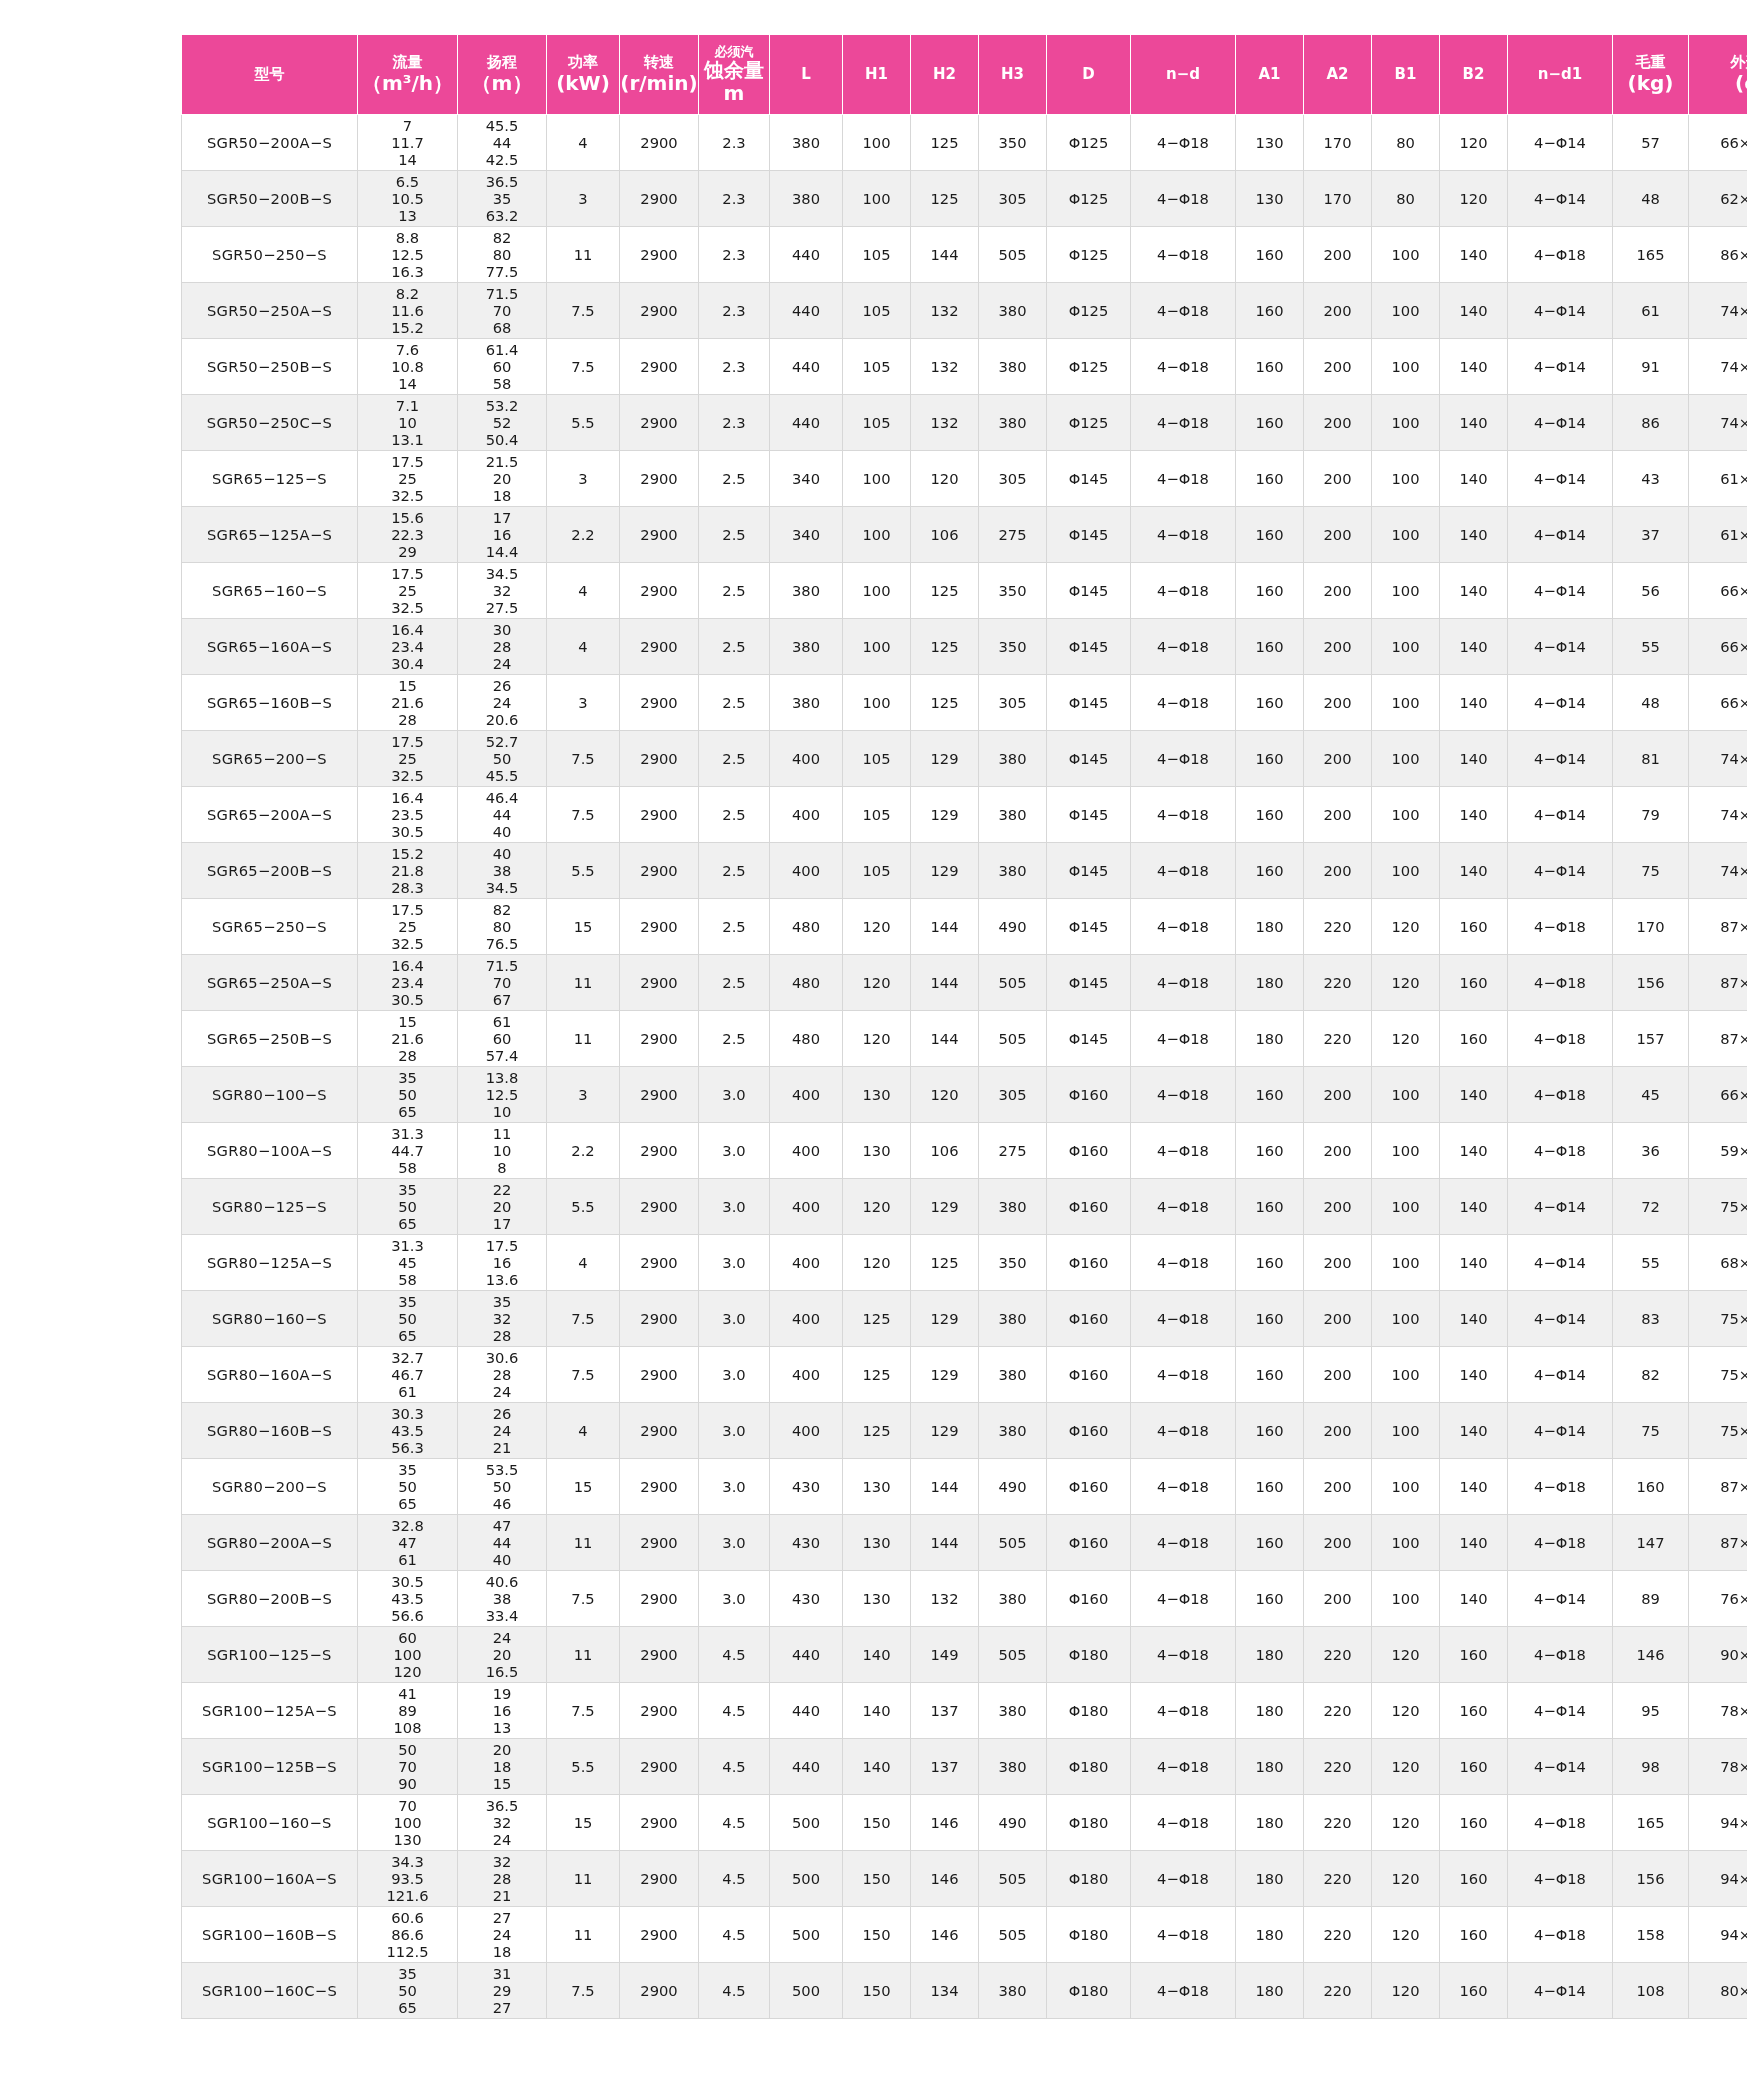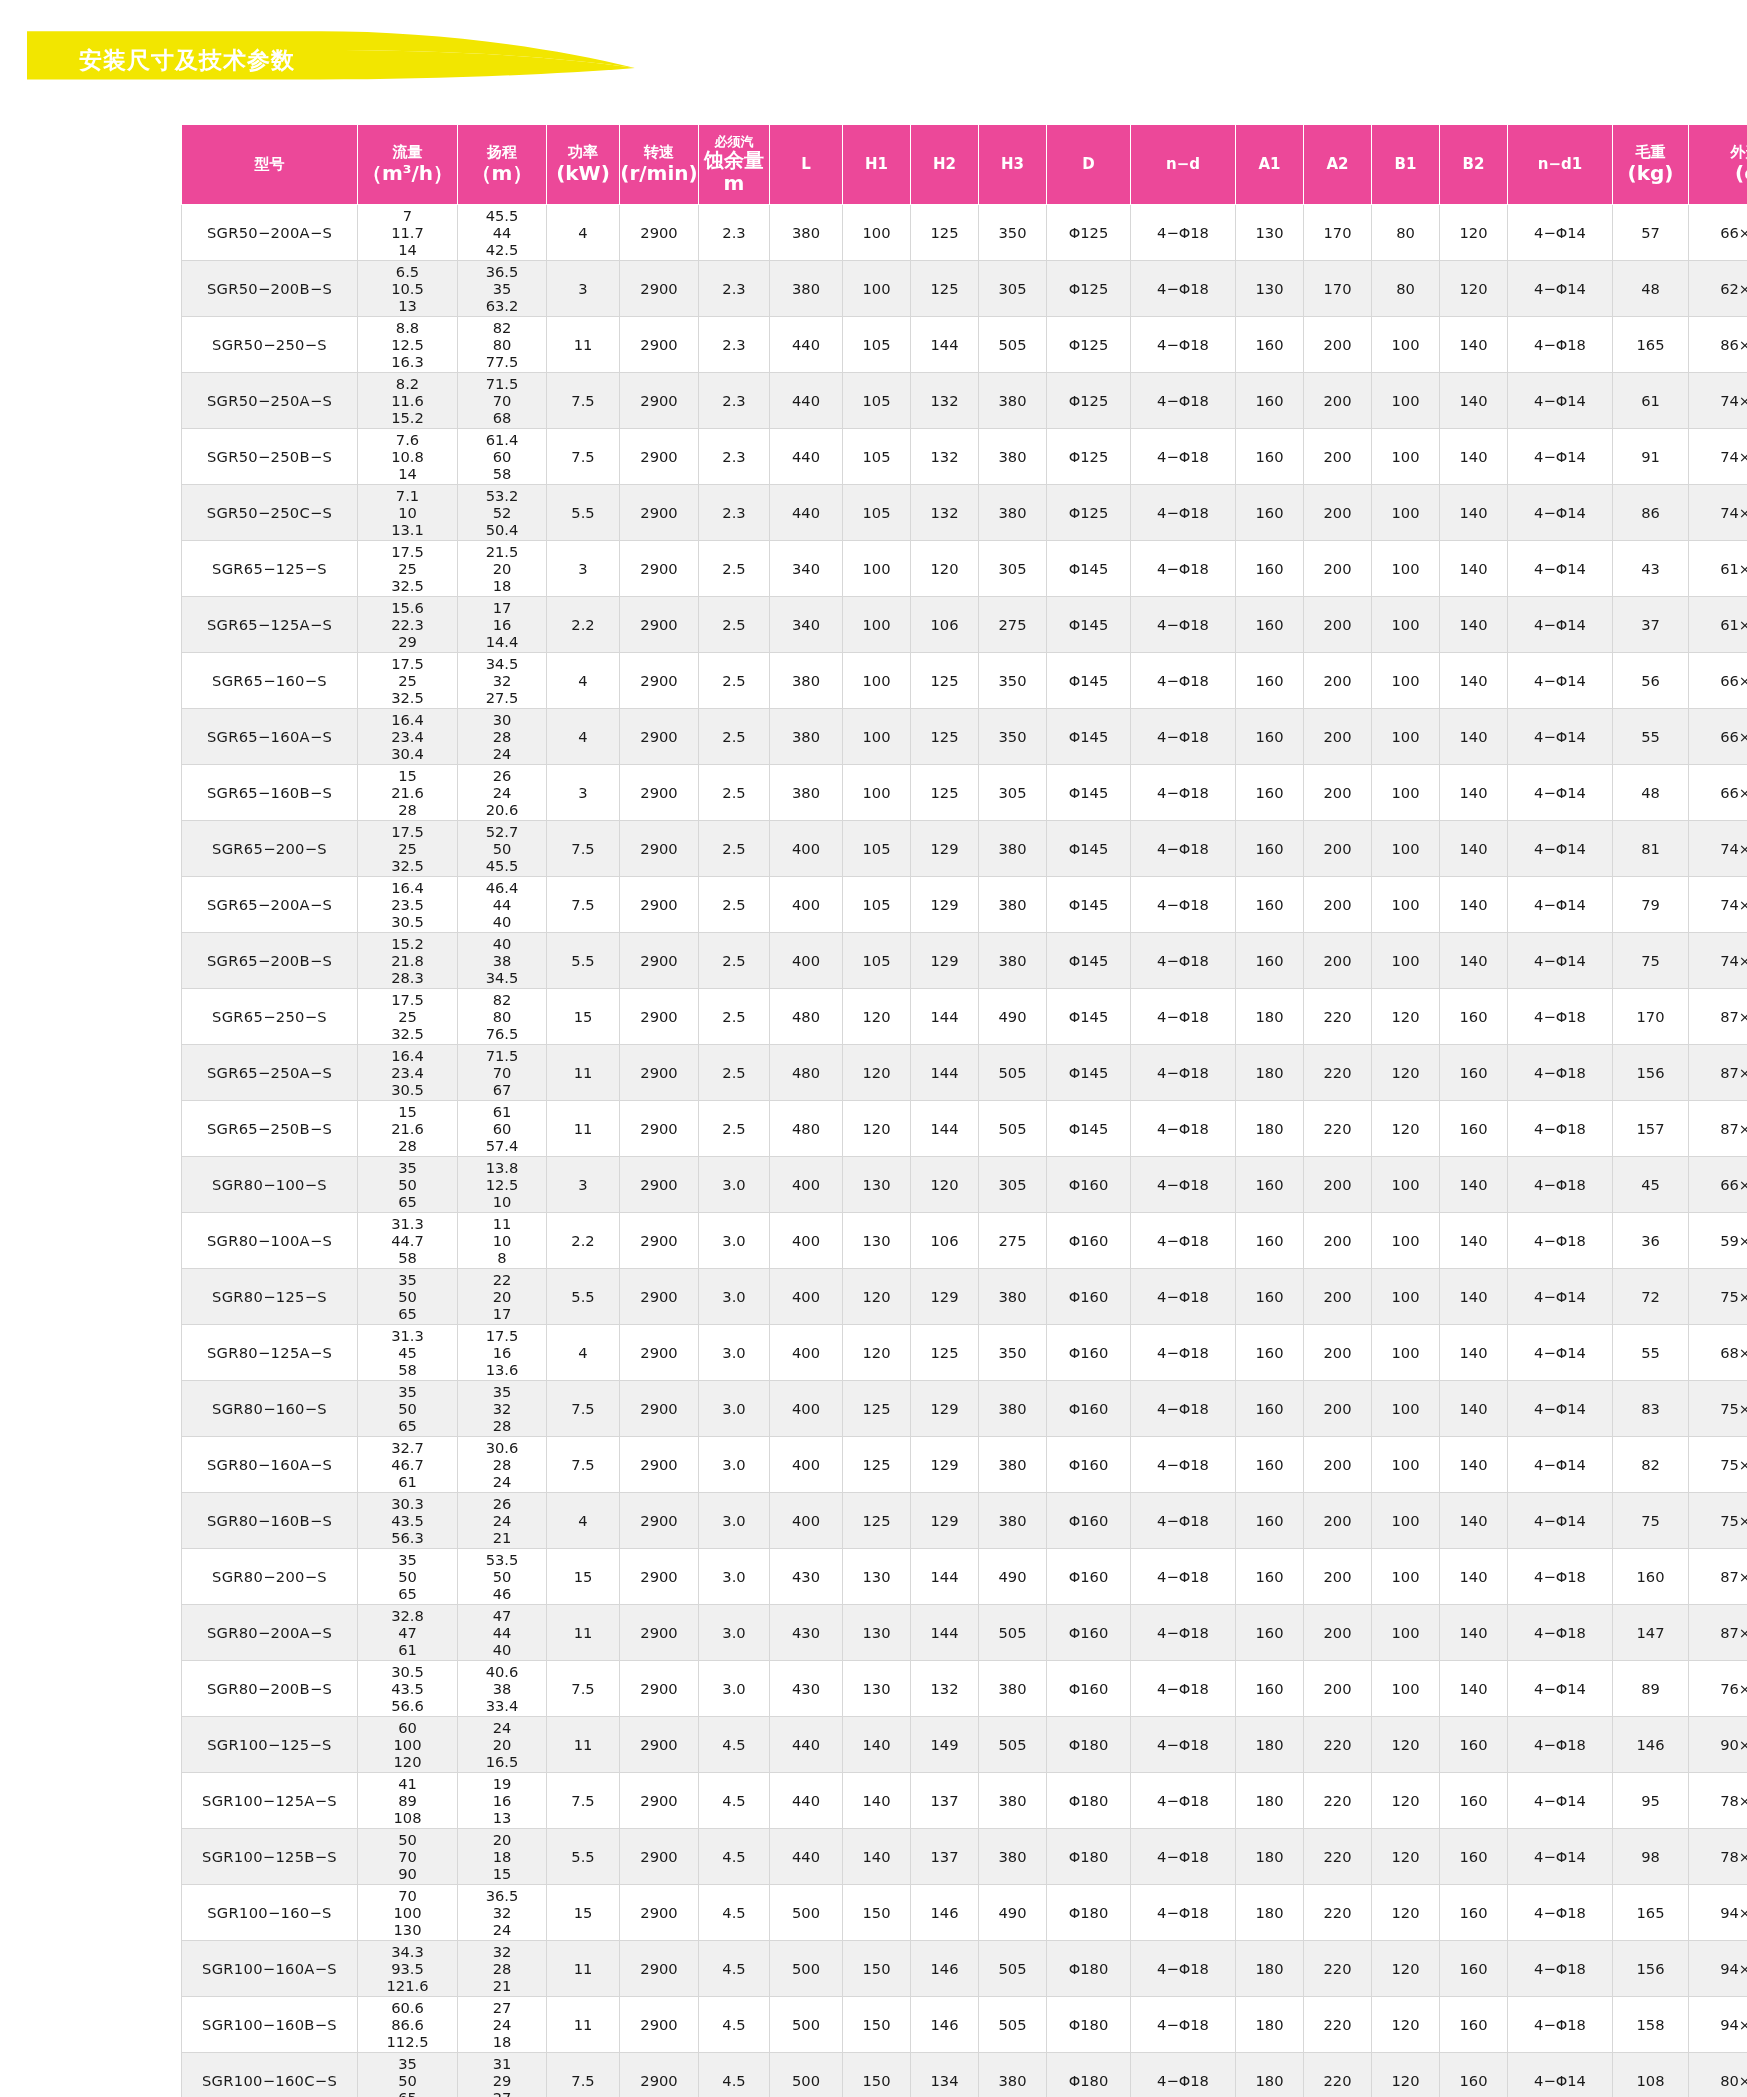--- a/index.html
+++ b/index.html
@@ -134,27 +134,20 @@
   col.c-b2      { width: 68px; }
   col.c-nd1     { width: 105px; }
   col.c-weight  { width: 76px; }
   col.c-size    { width: 144px; }
 </style>
 </head>
 <body>
 
 <div class="page">
 
-  <div class="banner">
-    <svg class="banner-swoosh" viewBox="0 0 1160 120" preserveAspectRatio="none">
-      <path d="M0,8 L560,8 C760,8 980,34 1160,78 C980,52 760,44 560,44 L0,44 Z" fill="#f2e600"></path>
-      <path d="M0,44 L560,44 C760,44 980,52 1160,78 C980,92 760,100 560,100 L0,100 Z" fill="#f2e600"></path>
-    </svg>
-    <div class="banner-title">安装尺寸及技术参数</div>
-  </div>
 
   <div class="table-wrap">
     <table class="spec">
       <colgroup>
         <col class="c-model">
           <col class="c-flow">
           <col class="c-head">
           <col class="c-power">
         <col class="c-speed">
           <col class="c-npsh">

